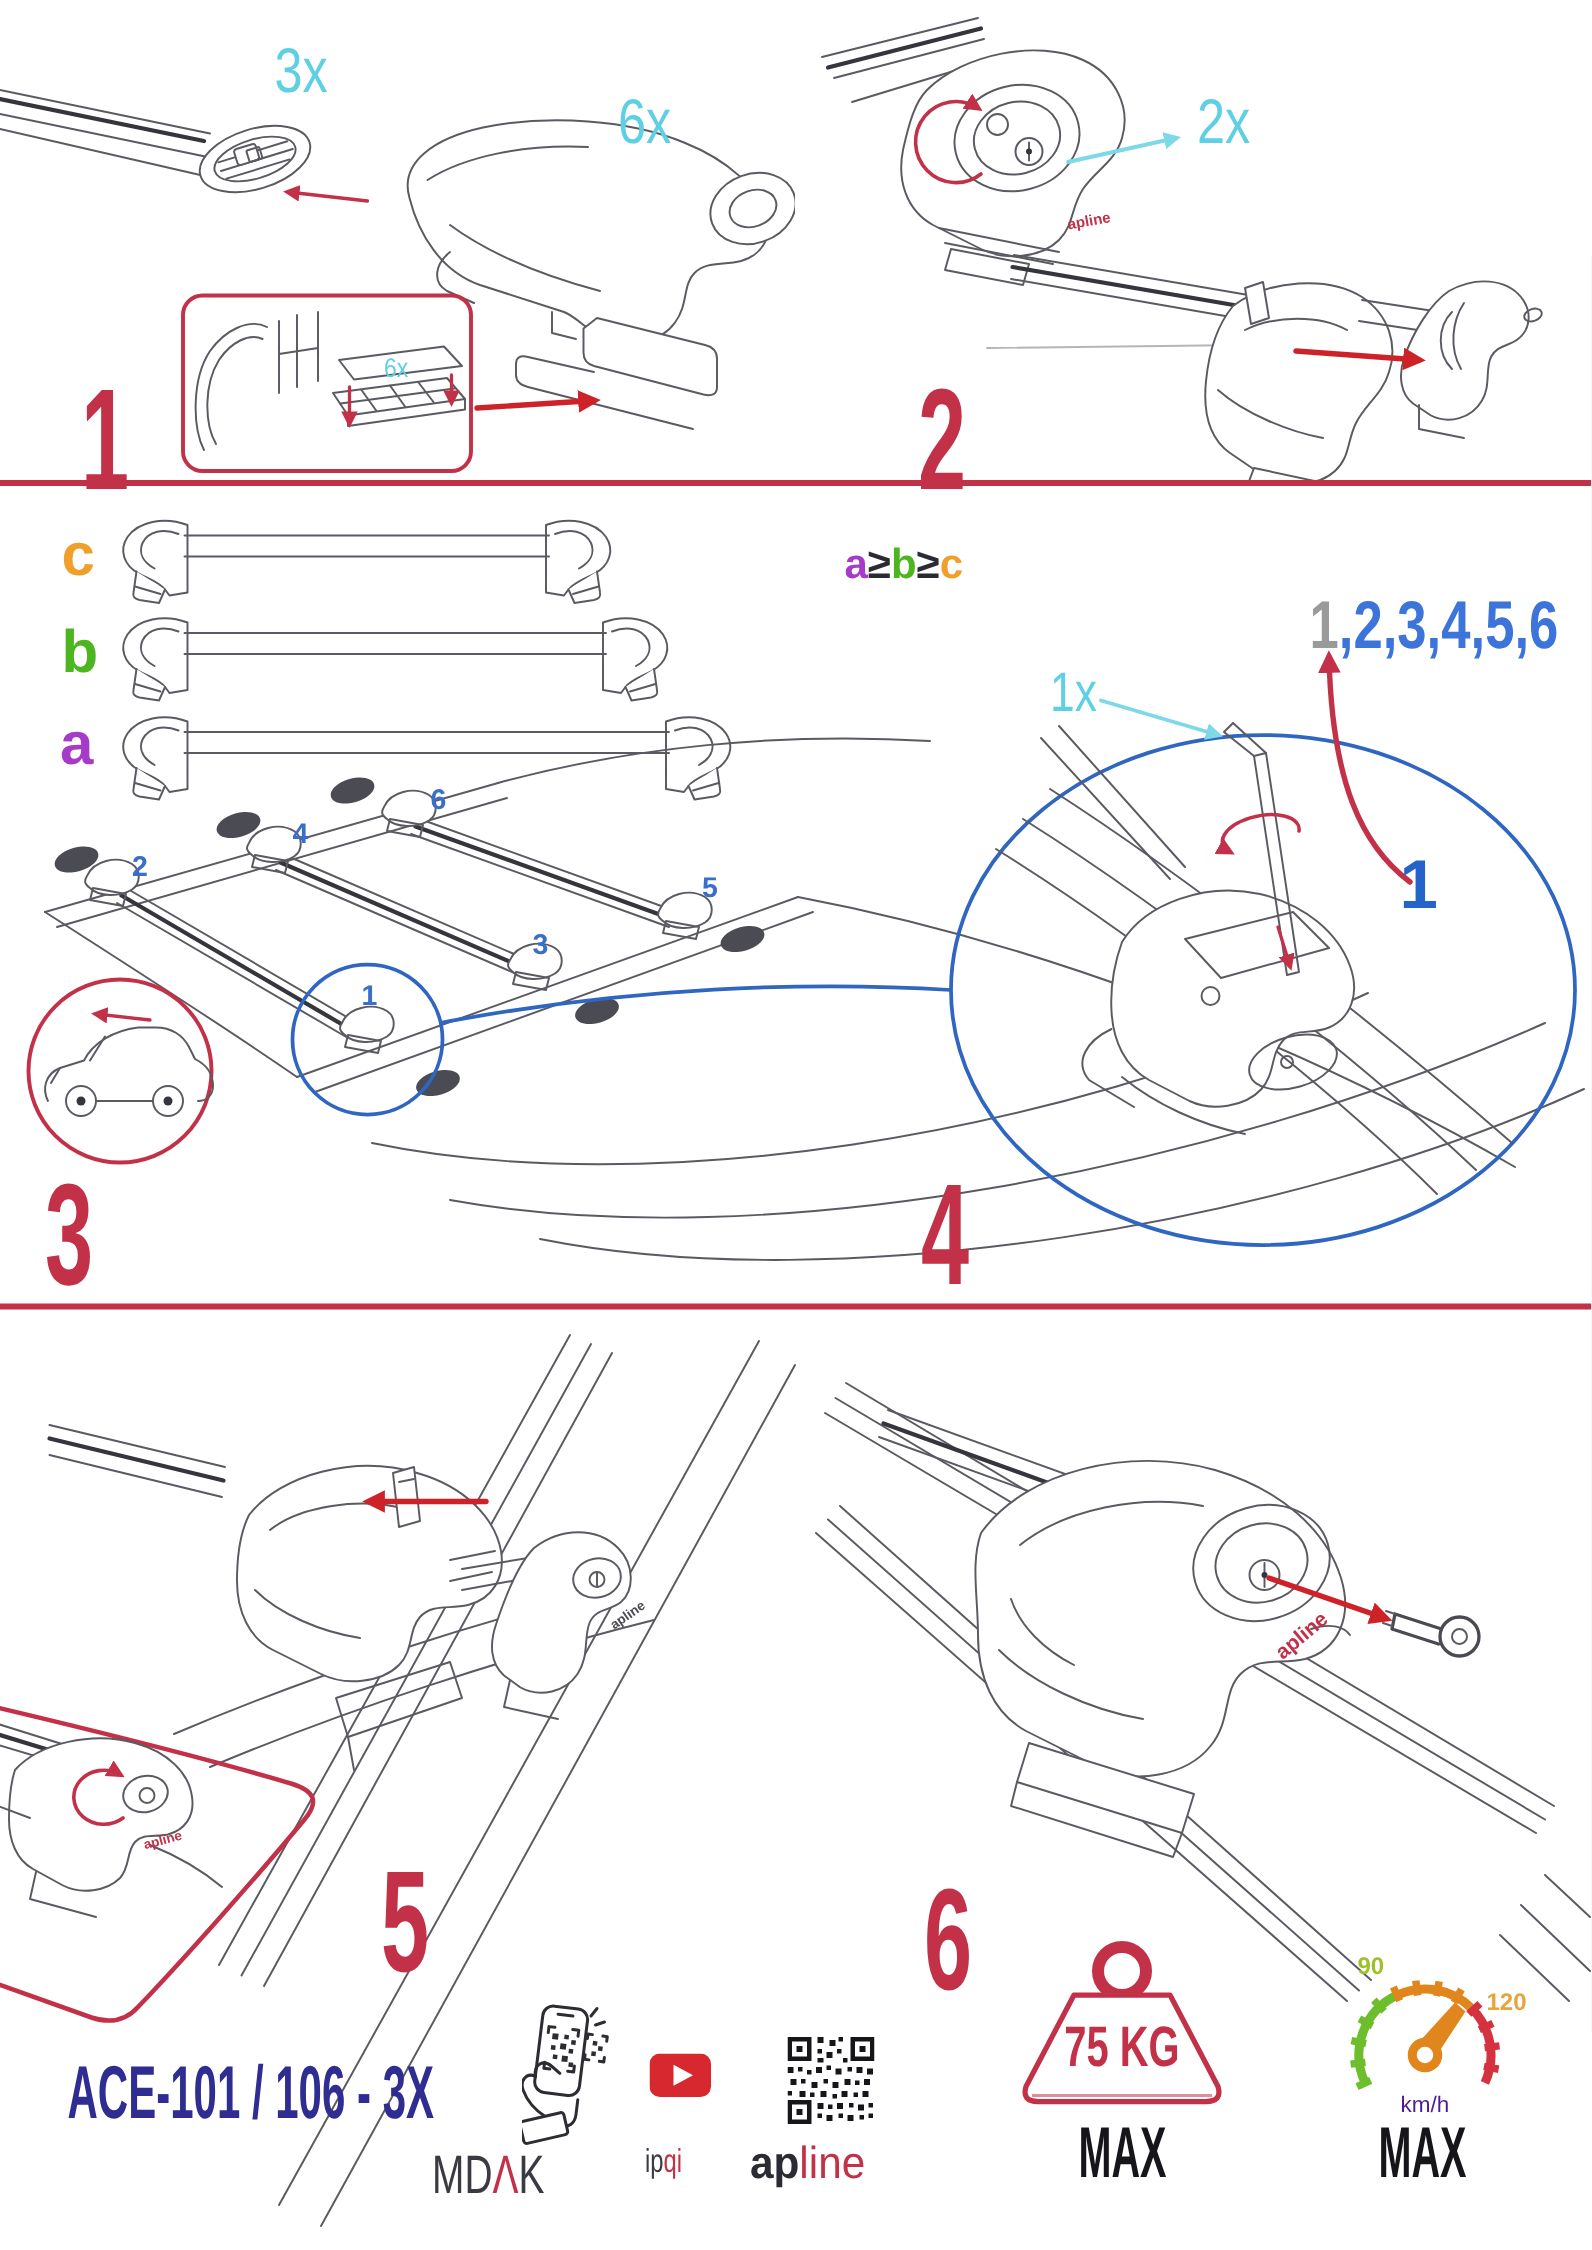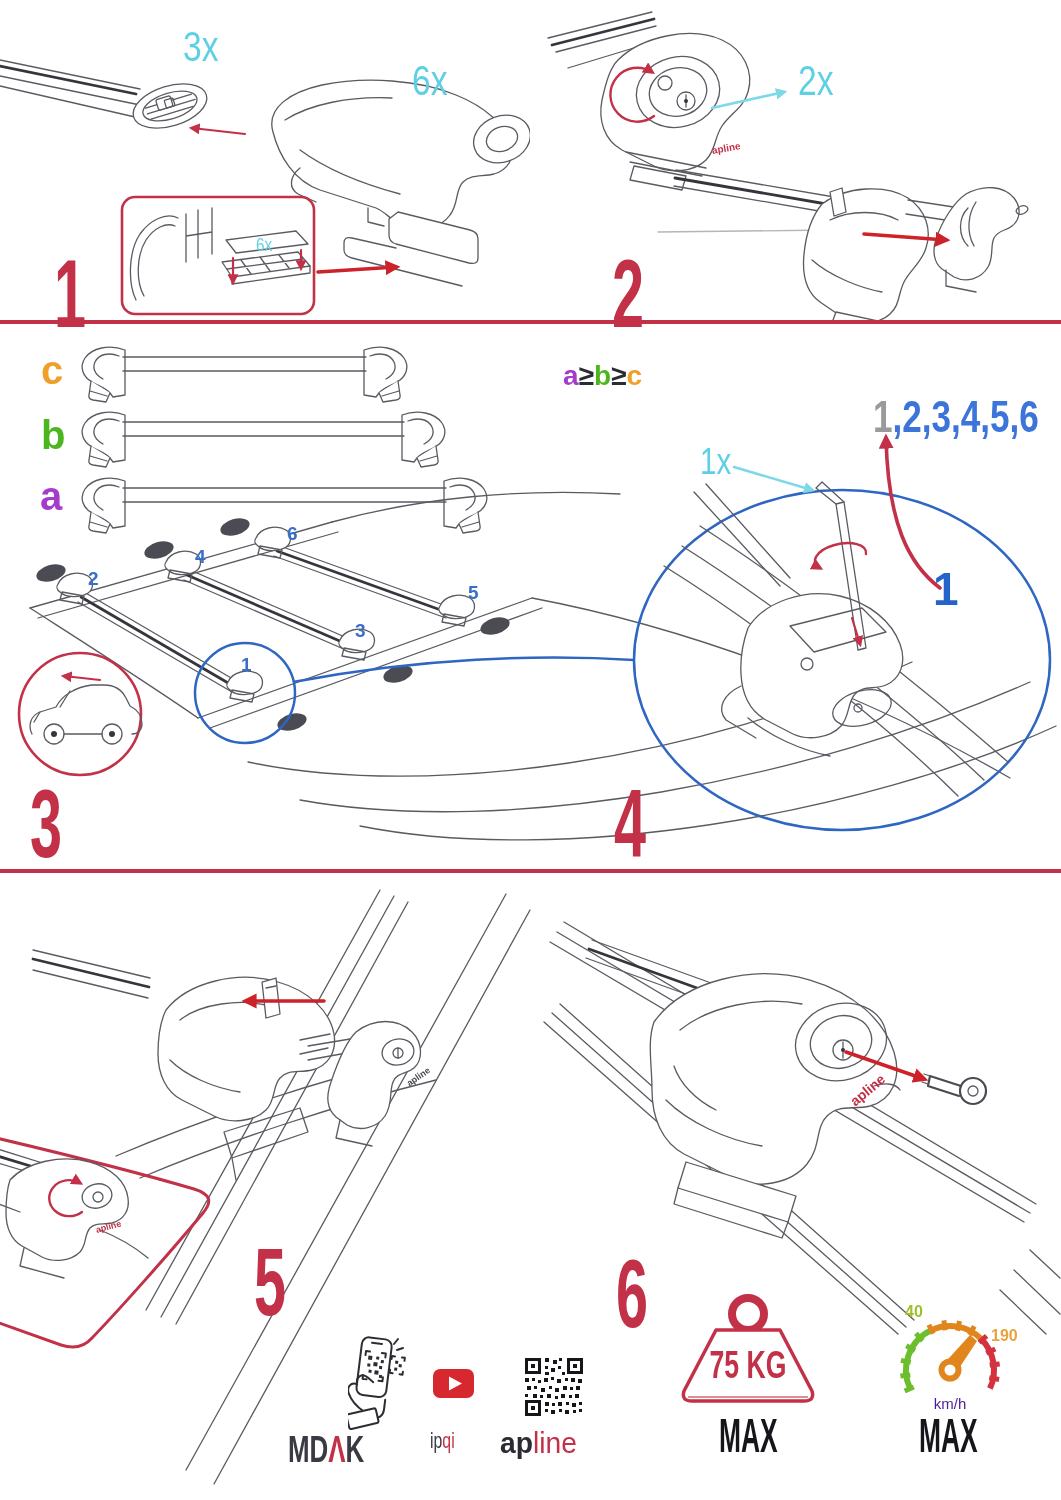--- a/index.html
+++ b/index.html
@@ -377,20 +377,21 @@
   <div class="lb" style="left:933px;top:566px;font-size:46px;font-weight:700;color:#2463c9"><span>1</span></div>
   <div class="lb stepnum" style="left:614px;top:776px"><span class="sx" style="transform:scaleX(.6)">4</span></div>
 
   <div class="lb mark" style="left:408px;top:1080px;font-size:9px;color:#4a4a52;transform:rotate(-35deg)"><span>apline</span></div>
   <div class="lb mark" style="left:96px;top:1226px;font-size:9px;color:#c23148;transform:rotate(-15deg)"><span>apline</span></div>
   <div class="lb stepnum" style="left:254px;top:1234px"><span class="sx" style="transform:scaleX(.6)">5</span></div>
 
   <div class="lb mark" style="left:852px;top:1096px;font-size:14px;color:#c23148;transform:rotate(-40deg)"><span>apline</span></div>
   <div class="lb stepnum" style="left:616px;top:1246px"><span class="sx" style="transform:scaleX(.6)">6</span></div>
 
+  <div class="lb" style="left:45px;top:1370px;font-size:50px;font-weight:700;color:#2f2d91"><span class="sx" style="transform:scaleX(.56)">ACE-101 / 106 - 3X</span></div>
 
   <svg style="left:348px;top:1336px" width="62" height="96" viewBox="0 0 62 96">
     <g transform="rotate(7 24 40)">
       <rect class="ph" x="10" y="2" width="30" height="58" rx="7"></rect>
       <path class="pl" d="M20,7 L30,7"></path>
       <path class="pl" d="M15,16 h4 M15,16 v4 M35,16 h-4 M35,16 v4 M15,44 h4 M15,44 v-4 M35,44 h-4 M35,44 v-4"></path>
       <path class="pq" d="M18,20h4v4h-4z M26,20h3v3h-3z M31,23h3v3h-3z M18,28h3v3h-3z M24,26h4v4h-4z M30,29h3v3h-3z M20,34h3v3h-3z M26,34h4v4h-4z M31,38h3v3h-3z"></path>
       <path class="pl" d="M10,50 C4,48 0,54 3,60 C6,66 12,72 20,76 L30,80 C36,82 40,78 40,72 L40,62"></path>
       <path class="pl" d="M10,50 C8,42 14,38 20,42 L26,46"></path>
       <g transform="rotate(-20 20 84)">
@@ -413,21 +414,21 @@
     <g fill="#16161a">
       <path d="M0,0h16v16h-16z M42,0h16v16h-16z M0,42h16v16h-16z"></path>
     </g>
     <path fill="#ffffff" d="M3,3h10v10h-10z M45,3h10v10h-10z M3,45h10v10h-10z"></path>
     <g fill="#16161a">
       <path d="M6,6h4v4h-4z M48,6h4v4h-4z M6,48h4v4h-4z"></path>
       <path d="M20,0h4v4h-4z M28,2h4v4h-4z M34,0h3v3h-3z M20,8h3v3h-3z M26,10h4v4h-4z M33,8h3v3h-3z M20,14h4v3h-4z M37,14h3v3h-3z M0,20h4v4h-4z M7,20h3v3h-3z M13,22h3v3h-3z M19,20h4v4h-4z M26,19h3v3h-3z M32,21h4v4h-4z M40,20h3v3h-3z M46,20h4v4h-4z M53,21h4v4h-4z M2,28h4v4h-4z M9,28h3v3h-3z M16,30h4v4h-4z M24,28h3v3h-3z M30,30h4v4h-4z M38,28h4v4h-4z M45,29h3v3h-3z M51,28h4v4h-4z M0,36h3v3h-3z M8,36h4v4h-4z M15,37h3v3h-3z M22,36h4v4h-4z M30,38h3v3h-3z M36,36h4v4h-4z M44,37h3v3h-3z M50,36h4v4h-4z M20,44h4v4h-4z M27,45h3v3h-3z M33,44h4v4h-4z M41,44h3v3h-3z M47,45h4v4h-4z M54,44h3v3h-3z M20,51h3v3h-3z M26,52h4v4h-4z M34,51h3v3h-3z M40,52h4v4h-4z M48,52h3v3h-3z M54,51h3v3h-3z"></path>
     </g>
   </svg>
 
-  <div class="lb" style="left:288px;top:1432px;font-size:36px;font-weight:700"><span class="sx" style="transform:scaleX(.72)"><span style="color:#3a3a42">MD</span><span style="color:#c23148">Λ</span><span style="color:#3a3a42">K</span></span></div>
+  <div class="lb" style="left:288px;top:1432px;font-size:36px;font-weight:400"><span class="sx" style="transform:scaleX(.72)"><span style="color:#3a3a42">MD</span><span style="color:#c23148">Λ</span><span style="color:#3a3a42">K</span></span></div>
   <div class="lb" style="left:430px;top:1430px;font-size:22px"><span class="sx" style="transform:scaleX(.72)"><span style="color:#3a3a42">ip</span><span style="color:#c23148">qi</span></span></div>
   <div class="lb" style="left:500px;top:1428px;font-size:30px"><span class="sx" style="transform:scaleX(.94)"><span style="color:#2b2b33;font-weight:700">ap</span><span style="color:#c23148">line</span></span></div>
 
   <svg style="left:678px;top:1290px" width="140" height="120" viewBox="0 0 140 120">
     <circle cx="70" cy="24" r="16" fill="none" stroke="#c23148" stroke-width="8"></circle>
     <path d="M38,40 L102,40 L134,101 Q137,111 126,111 L14,111 Q3,111 6,101 Z" fill="#ffffff" stroke="#c23148" stroke-width="3.5" stroke-linejoin="round"></path>
     <path d="M10,107 L130,107" stroke="#c23148" stroke-width="2" opacity=".55" fill="none"></path>
   </svg>
   <div class="lbc" style="left:690px;top:1346px;width:116px;font-size:38px;font-weight:700;color:#c23148"><span class="sxc" style="transform:scaleX(.7)">75 KG</span></div>
   <div class="lbc" style="left:690px;top:1412px;width:116px;font-size:48px;font-weight:700;color:#15151a"><span class="sxc" style="transform:scaleX(.55)">MAX</span></div>
@@ -439,18 +440,18 @@
       <path d="M91.1,42.9 A44,44 0 0 1 99.9,92.6" fill="none" stroke="#d5323f" stroke-width="6"></path>
       <g stroke-width="5">
         <path d="M23.8,90.9 L14.7,95.1 M20.3,78.9 L10.4,80.1 M20.7,66.4 L10.9,64.4 M25,54.6 L16.3,49.8 M32.7,44.8 L25.9,37.4" stroke="#6cbe2c"></path>
         <path d="M43.1,37.8 L38.9,28.7 M55.1,34.3 L53.9,24.4 M67.6,34.7 L69.5,24.9 M79.4,39 L84.3,30.3" stroke="#e0861c"></path>
         <path d="M89.2,46.7 L96.6,39.9 M96.2,57.1 L105.3,52.9 M99.7,69.1 L109.7,67.9 M99.3,81.6 L109.1,83.5" stroke="#d5323f"></path>
       </g>
       <polygon points="54.5,67 64,80 87,45 80,39" fill="#e0861c"></polygon>
       <circle cx="60" cy="74" r="8.5" fill="#ffffff" stroke="#e0861c" stroke-width="6"></circle>
     </g>
   </svg>
-  <div class="lb" style="left:905px;top:1304px;font-size:16px;font-weight:700;color:#9dc02c"><span>40</span></div>
-  <div class="lb" style="left:991px;top:1328px;font-size:16px;font-weight:700;color:#e8a33d"><span>190</span></div>
+  <div class="lb" style="left:905px;top:1304px;font-size:16px;font-weight:700;color:#9dc02c"><span>90</span></div>
+  <div class="lb" style="left:991px;top:1328px;font-size:16px;font-weight:700;color:#e8a33d"><span>120</span></div>
   <div class="lbc" style="left:918px;top:1396px;width:64px;font-size:15px;color:#4c1d95"><span>km/h</span></div>
   <div class="lbc" style="left:895px;top:1412px;width:106px;font-size:48px;font-weight:700;color:#15151a"><span class="sxc" style="transform:scaleX(.55)">MAX</span></div>
 
 </div>
 
 </body></html>

